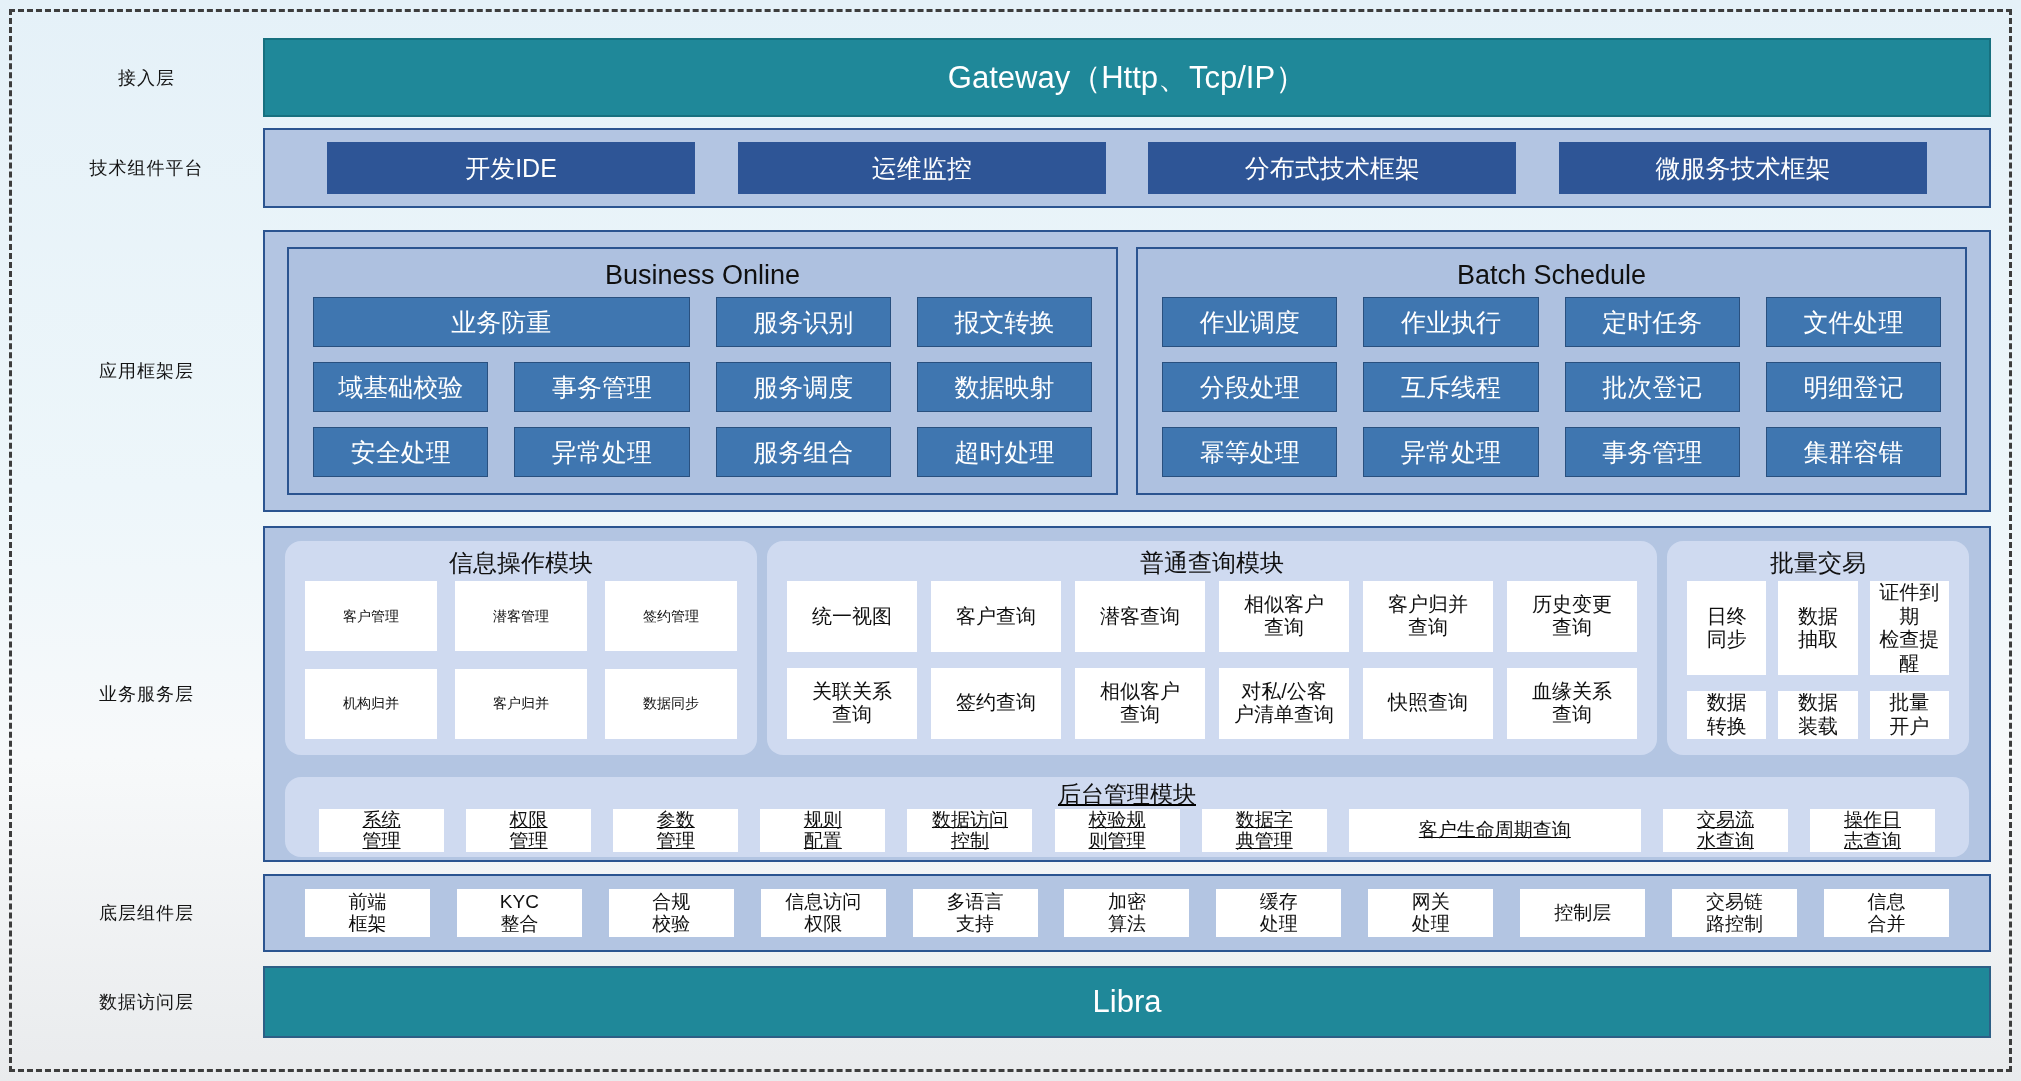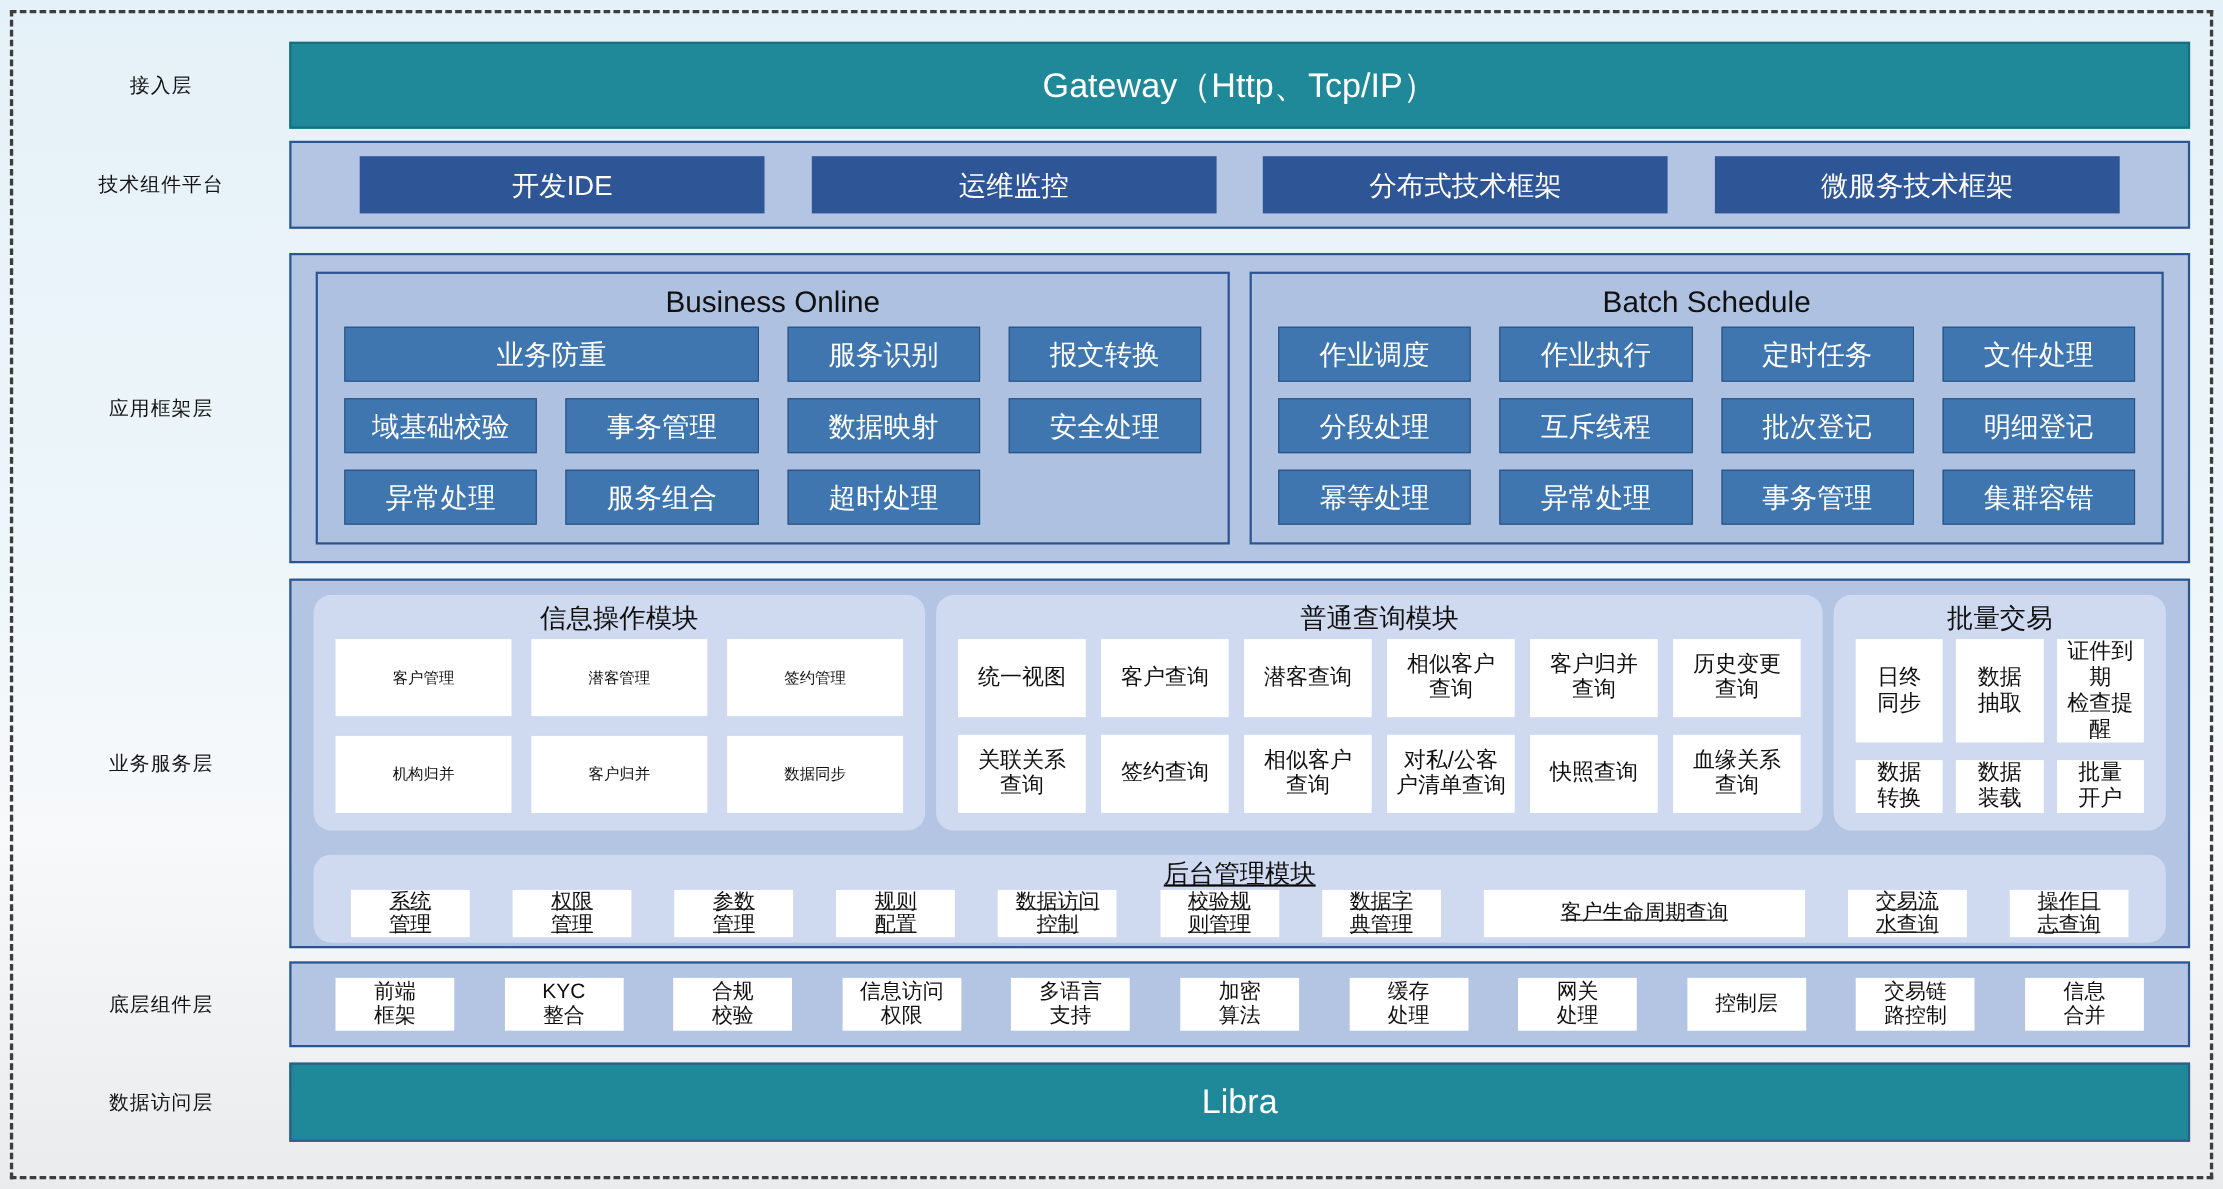--- a/index.html
+++ b/index.html
@@ -34,31 +34,31 @@
     display:flex;align-items:center;justify-content:center;}
   .span2{grid-column:span 2;}
   
   .service-container{flex:1;background:var(--container,#B3C5E2);border:2px solid var(--border,#2B5490);
     box-sizing:border-box;padding:13px 20px 6px;display:flex;flex-direction:column;}
   .service-top{display:flex;gap:10px;height:218px;}
   .module{background:var(--panel-light,#CFDAF0);border-radius:16px;padding:4px 20px 16px;
     box-sizing:border-box;display:flex;flex-direction:column;}
   .module-title{text-align:center;font-size:24px;height:36px;line-height:36px;color:#101010;}
   .module-grid{flex:1;display:grid;gap:18px;}
-  #module-info{width:556px;} #module-info .module-grid{grid-template-columns:repeat(3,1fr);}
+  #module-info{width:472px;} #module-info .module-grid{grid-template-columns:repeat(3,1fr);}
   #module-query{flex:1;} #module-query .module-grid{grid-template-columns:repeat(6,1fr);gap:16px 14px;}
   #module-batch{width:302px;} #module-batch .module-grid{grid-template-columns:repeat(3,1fr);gap:16px 12px;}
   .white-box{background:#fff;color:#101010;display:flex;align-items:center;justify-content:center;
     text-align:center;font-size:14px;white-space:pre-line;line-height:1.18;}
   #module-query .white-box,#module-batch .white-box{font-size:20px;}
   .service-admin{margin-top:22px;flex:1;border-radius:16px;background:var(--panel-light,#CFDAF0);
     padding:2px 34px 5px;display:flex;flex-direction:column;box-sizing:border-box;text-decoration:underline;}
   .admin-title{text-align:center;font-size:23px;height:30px;line-height:30px;color:#101010;}
   .admin-row{flex:1;display:flex;justify-content:space-between;align-items:stretch;}
-  .admin-box{width:108px;background:#fff;font-size:19px;color:#101010;display:flex;align-items:center;
+  .admin-box{width:125px;background:#fff;font-size:19px;color:#101010;display:flex;align-items:center;
     justify-content:center;white-space:pre-line;text-align:center;line-height:1.15;}
   .admin-box.wide{width:292px;}
   
   .comp-container{flex:1;background:var(--container,#B3C5E2);border:2px solid var(--border,#2B5490);
     box-sizing:border-box;padding:13px 40px;display:flex;justify-content:space-between;}
   
   #row-access{top:38px;height:79px;}
   #row-tech{top:128px;height:80px;}
   #row-app{top:230px;height:282px;}
   #row-service{top:526px;height:336px;}
@@ -94,20 +94,21 @@
   <div class="layer-main">
     <div class="app-container">
       <div class="app-panel">
         <div class="app-panel-title">Business Online</div>
         <div class="app-grid">
           <div class="app-box span2">业务防重</div>
           <div class="app-box">服务识别</div>
           <div class="app-box">报文转换</div>
           <div class="app-box">域基础校验</div>
           <div class="app-box">事务管理</div>
+          <div class="app-box">服务调度</div>
           <div class="app-box">数据映射</div>
           <div class="app-box">安全处理</div>
           <div class="app-box">异常处理</div>
           <div class="app-box">服务组合</div>
           <div class="app-box">超时处理</div>
         </div>
       </div>
       <div class="app-panel">
         <div class="app-panel-title">Batch Schedule</div>
         <div class="app-grid">

